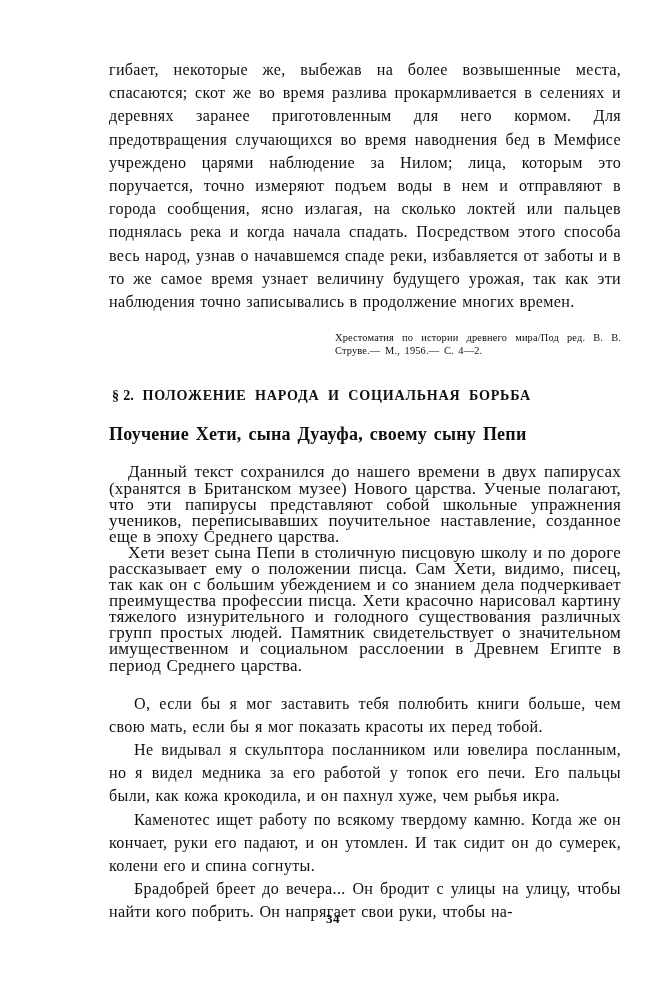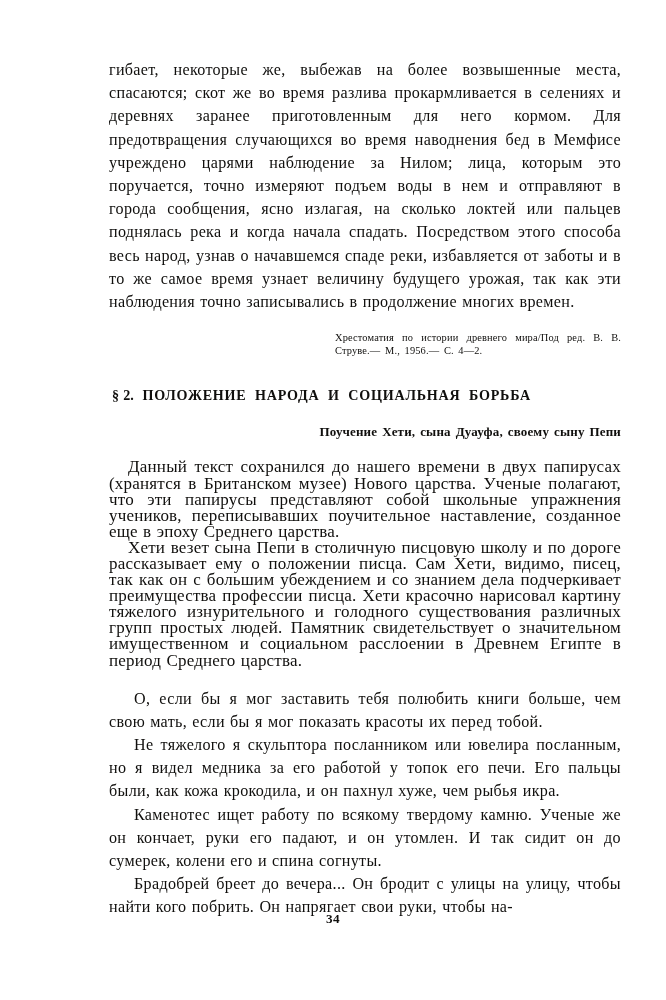--- a/index.html
+++ b/index.html
@@ -69,23 +69,23 @@
   }
 
   .section-heading .sect-num {
     letter-spacing: 0.01em;
     word-spacing: 0.02em;
   }
 
   
   .doc-subtitle {
     margin: 20px 0 0 0;
-    font-size: 13px;
+    font-size: 18px;
     font-weight: bold;
-    text-align: right;
+    text-align: left;
     letter-spacing: 0.012em;
     word-spacing: 0.12em;
   }
 
   
   .note-block {
     margin-top: 19px;
   }
 
   .note-par {
@@ -133,22 +133,22 @@
 
     <h3 class="doc-subtitle">Поучение Хети, сына Дуауфа, своему сыну Пепи</h3>
 
     <div class="note-block">
       <p class="note-par">Данный текст сохранился до нашего времени в двух папирусах (хранятся в Британском музее) Нового царства. Ученые полагают, что эти папирусы представляют собой школьные упражнения учеников, переписывавших поучительное наставление, созданное еще в эпоху Среднего царства.</p>
       <p class="note-par">Хети везет сына Пепи в столичную писцовую школу и по дороге рассказывает ему о положении писца. Сам Хети, видимо, писец, так как он с большим убеждением и со знанием дела подчеркивает преимущества профессии писца. Хети красочно нарисовал картину тяжелого изнурительного и голодного существования различных групп простых людей. Памятник свидетельствует о значительном имущественном и социальном расслоении в Древнем Египте в период Среднего царства.</p>
     </div>
 
     <div class="excerpt-start">
       <p class="body-par indent">О, если бы я мог заставить тебя  полюбить книги больше, чем свою мать, если бы я мог показать красоты их перед тобой.</p>
-      <p class="body-par indent">Не тяжелого я скульптора посланником или ювелира посланным, но я видел медника за его работой у топок его печи. Его пальцы были, как кожа крокодила,  и он пахнул хуже, чем рыбья икра.</p>
-      <p class="body-par indent">Каменотес ищет работу по всякому твердому камню. Ученые же он кончает, руки его падают, и он утомлен. И так сидит он до сумерек, колени его и спина согнуты.</p>
+      <p class="body-par indent">Не видывал я скульптора посланником или ювелира посланным, но я видел медника за его работой у топок его печи. Его пальцы были, как кожа крокодила,  и он пахнул хуже, чем рыбья икра.</p>
+      <p class="body-par indent">Каменотес ищет работу по всякому твердому камню. Когда же он кончает, руки его падают, и он утомлен. И так сидит он до сумерек, колени его и спина согнуты.</p>
       <p class="body-par indent">Брадобрей бреет до вечера... Он бродит с улицы на улицу, чтобы найти кого побрить. Он напрягает свои руки, чтобы на-</p>
     </div>
 
   </div>
 
   <div class="folio">34</div>
 
 </div>
 
 </body></html>

